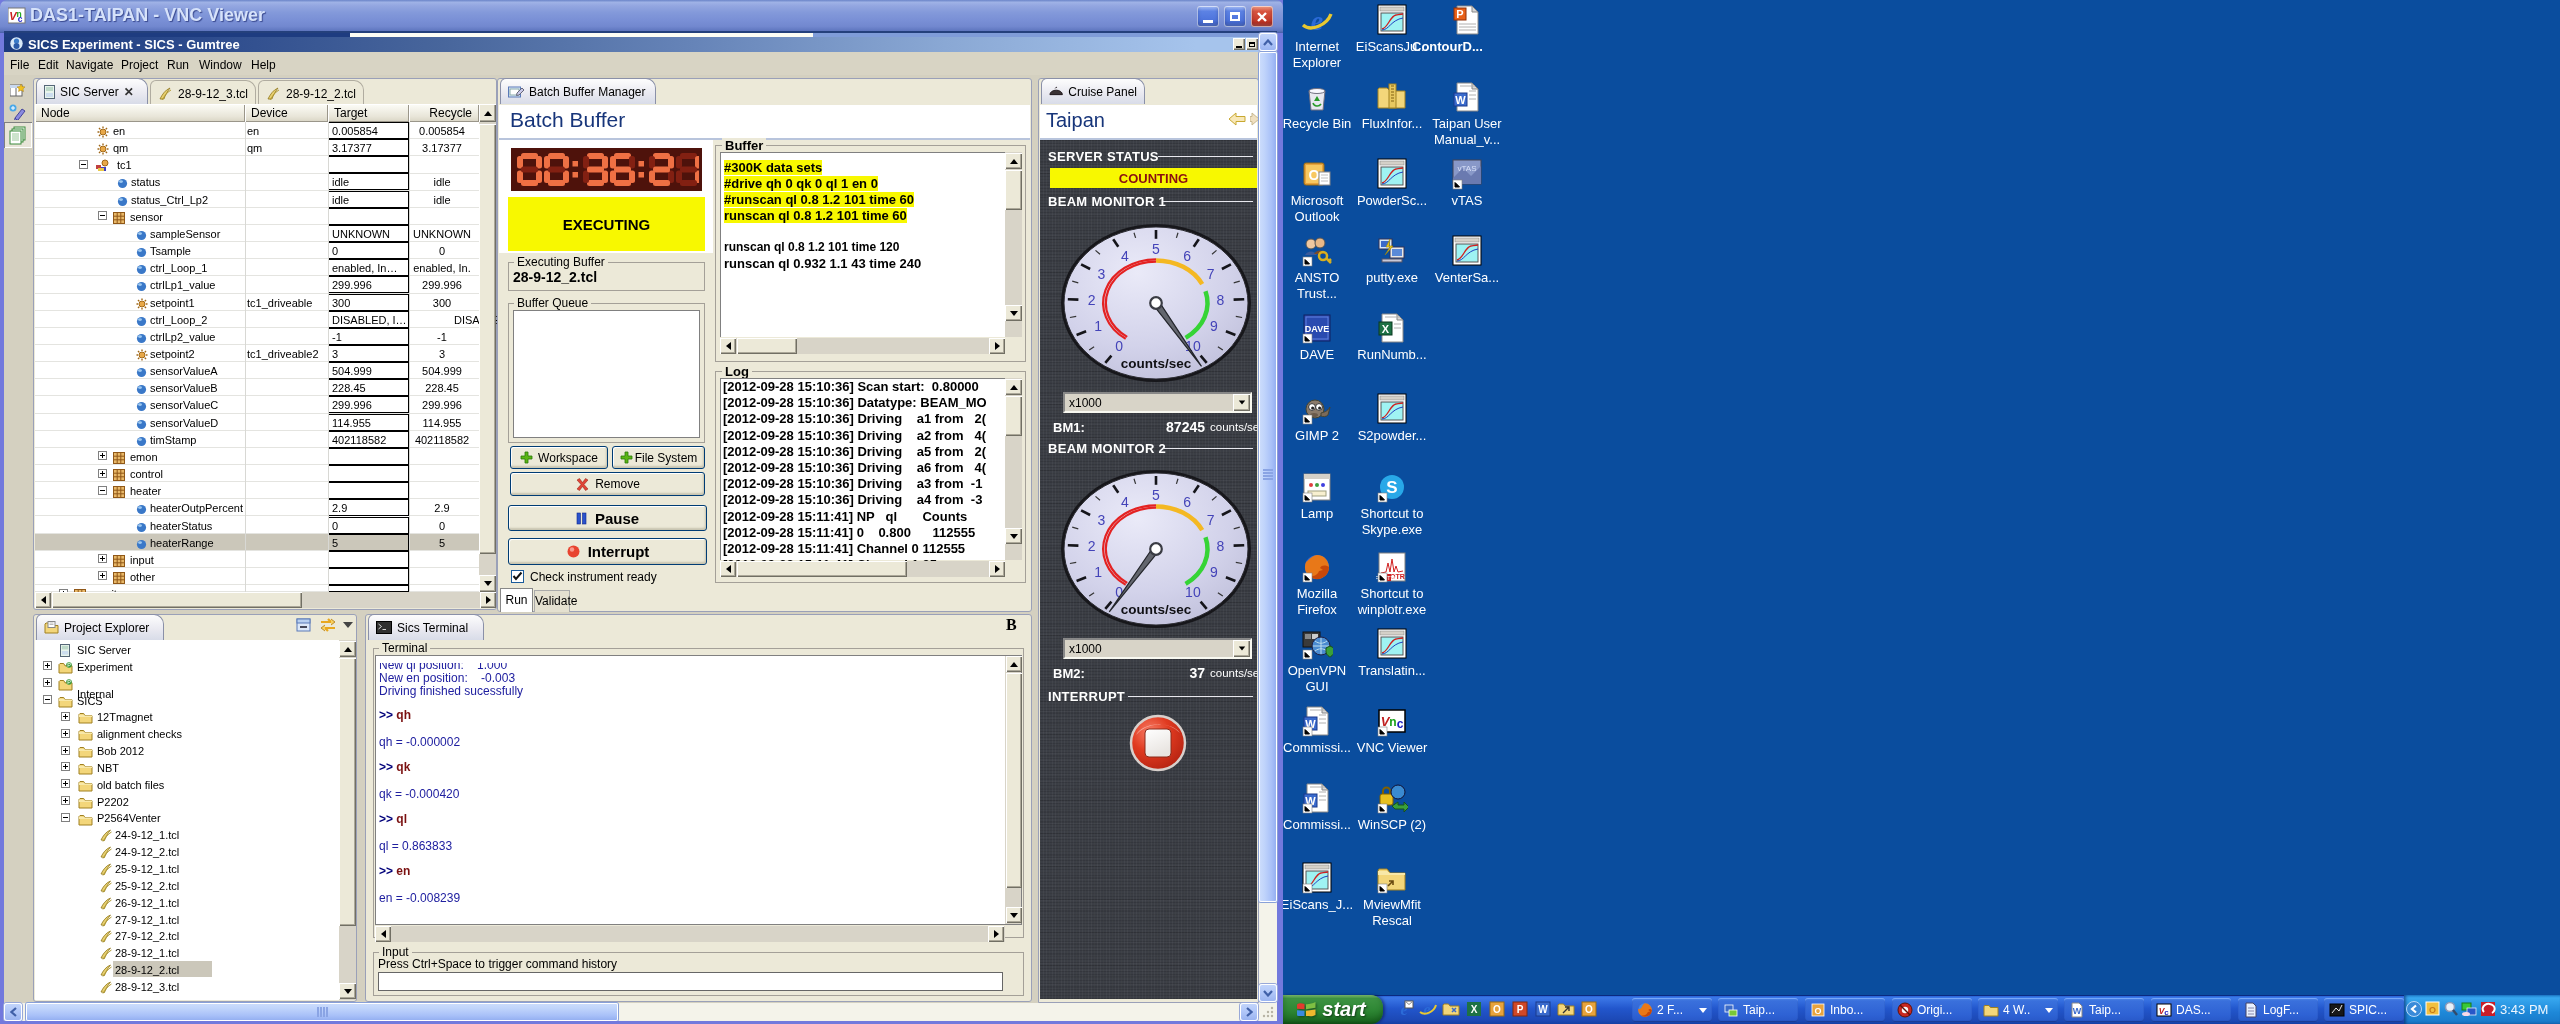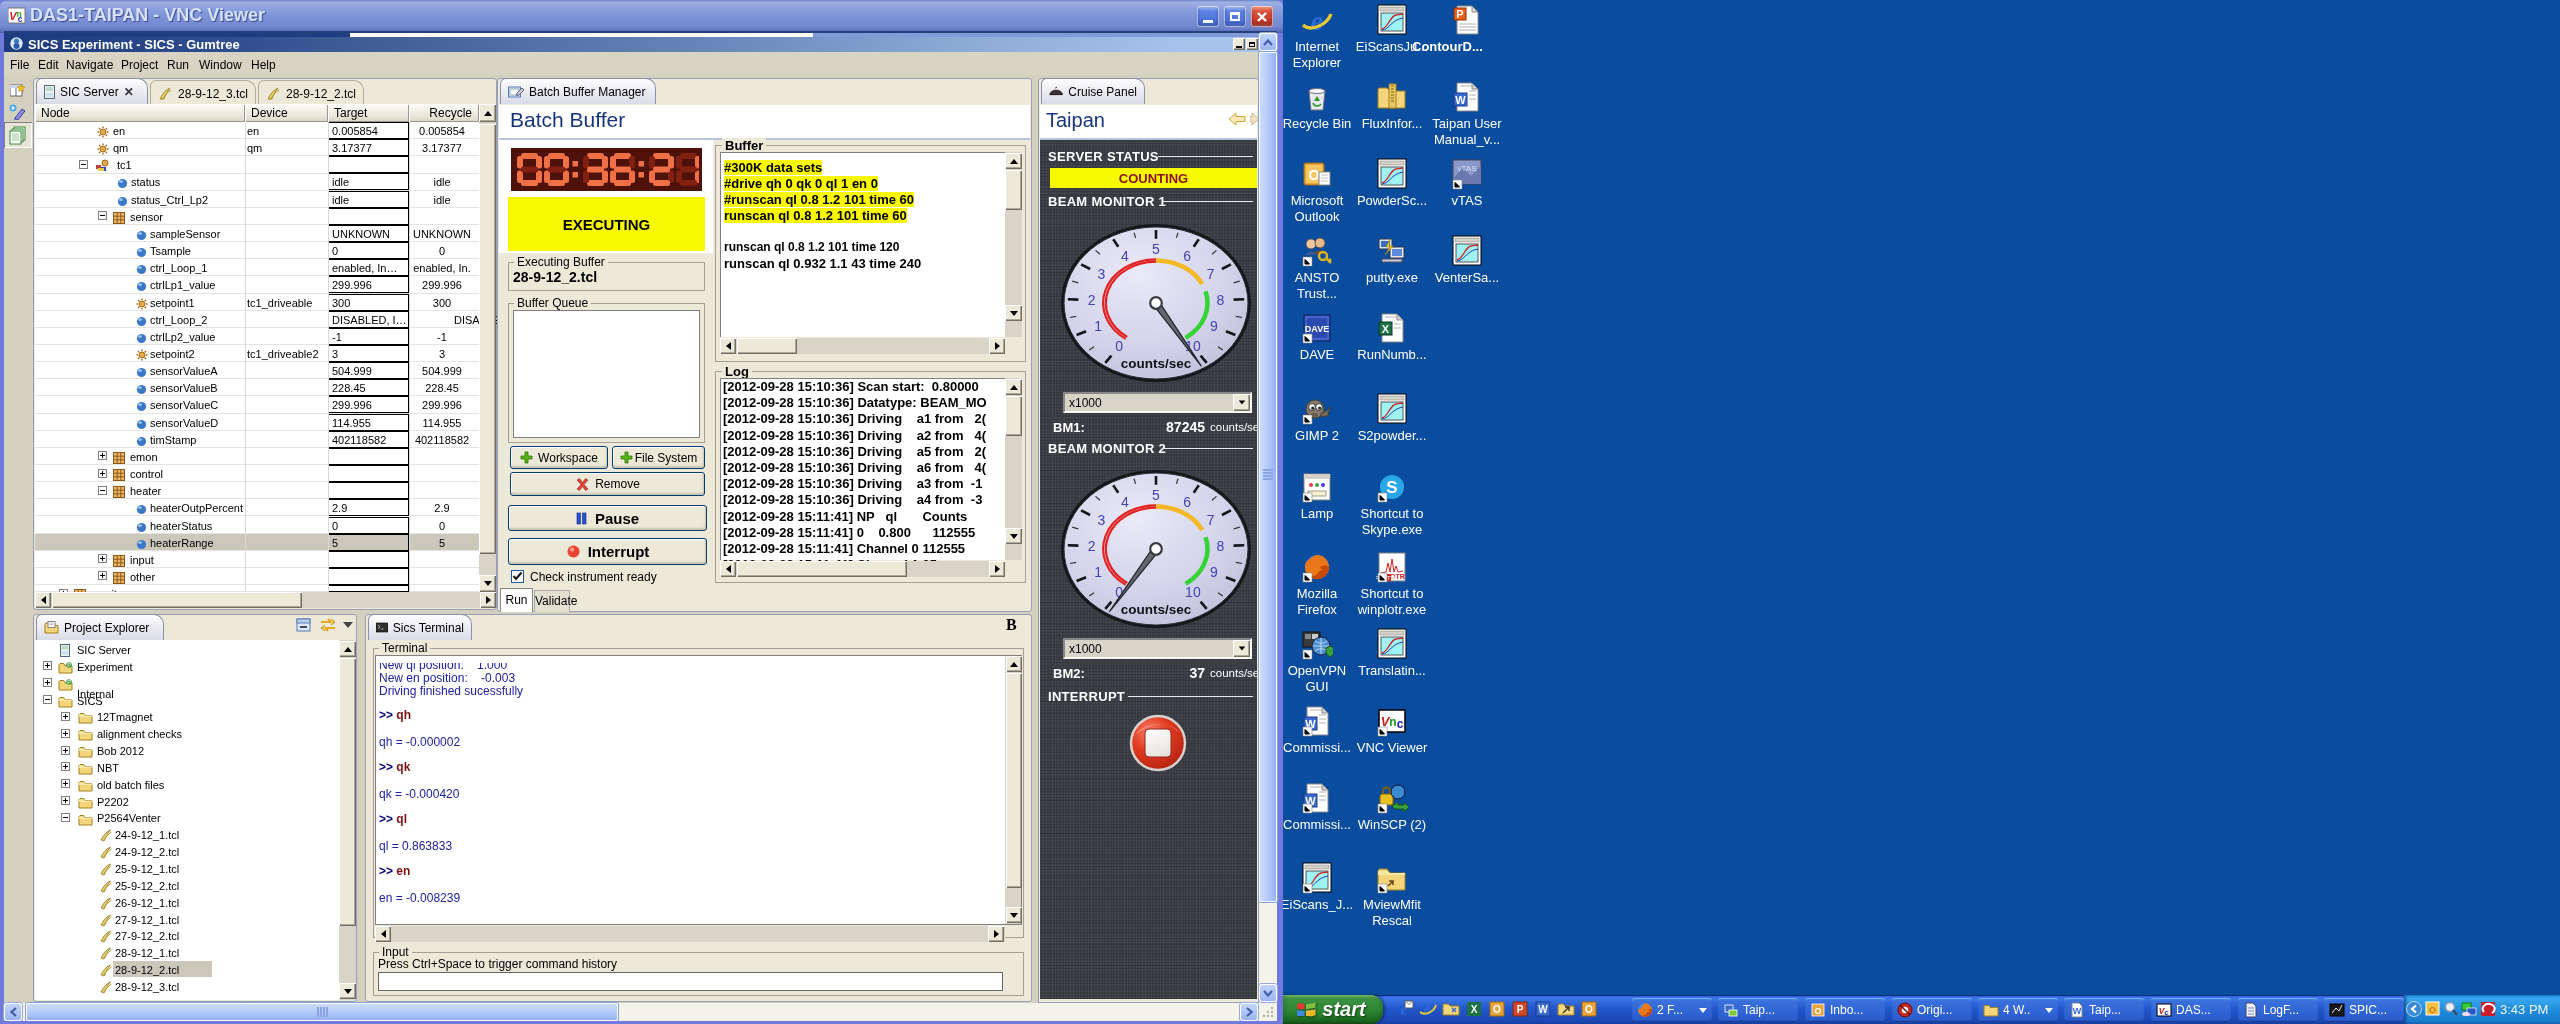--- a/index.html
+++ b/index.html
@@ -1085,21 +1085,21 @@
 <div class="ab f11" style="left:115px;top:981px;white-space:nowrap;">28-9-12_3.tcl</div>
 <div class="ab" style="left:339px;top:640px;width:17px;height:360px;background:#d8d4c8;"></div>
 <div class="ab raised ctr" style="left:339px;top:641px;width:17px;height:16px;">
     <div class="tri-up"></div>
   </div>
 <div class="ab raised" style="left:339px;top:658px;width:17px;height:268px;"></div>
 <div class="ab raised ctr" style="left:339px;top:983px;width:17px;height:16px;">
     <div class="tri-dn"></div>
   </div>
 <div class="ab" style="left:365px;top:614px;width:667px;height:388px;border:1px solid #9aa0b8;border-radius:3px;background:#ece9d8;"></div>
-<div class="ab" style="left:368px;top:614px;width:104px;height:26px;border-radius:6px 10px 0 0;background:linear-gradient(#fdfdfd,#e8e8f0 60%,#d8dce8);border:1px solid #8a90a8;border-bottom:0;display:flex;align-items:center;padding:0 7px;font-size:12px;color:#000;white-space:nowrap;overflow:hidden;">
+<div class="ab" style="left:368px;top:614px;width:116px;height:26px;border-radius:6px 10px 0 0;background:linear-gradient(#fdfdfd,#e8e8f0 60%,#d8dce8);border:1px solid #8a90a8;border-bottom:0;display:flex;align-items:center;padding:0 7px;font-size:12px;color:#000;white-space:nowrap;overflow:hidden;">
     <svg width="16" height="13" viewBox="0 0 16 13">
       <rect x="0.5" y="0.5" width="15" height="12" fill="#303030" stroke="#000"></rect>
       <path d="M2.5 3 L5.5 5.5 L2.5 8" stroke="#d8d8d8" fill="none"></path>
       <line x1="6.5" y1="8.5" x2="10" y2="8.5" stroke="#d8d8d8"></line>
     </svg>
     <span style="margin-left:5px;">Sics Terminal</span>
   </div>
 <div class="ab" style="left:1006px;top:616px;font-size:16px;font-weight:bold;font-family:'Liberation Serif',serif;">B</div>
 <div class="ab grp" style="left:373px;top:648px;width:651px;height:290px;background:#ece9d8;"></div>
 <div class="ab" style="left:379px;top:641px;background:#ece9d8;padding:0 3px;font-size:12px;">Terminal</div>

